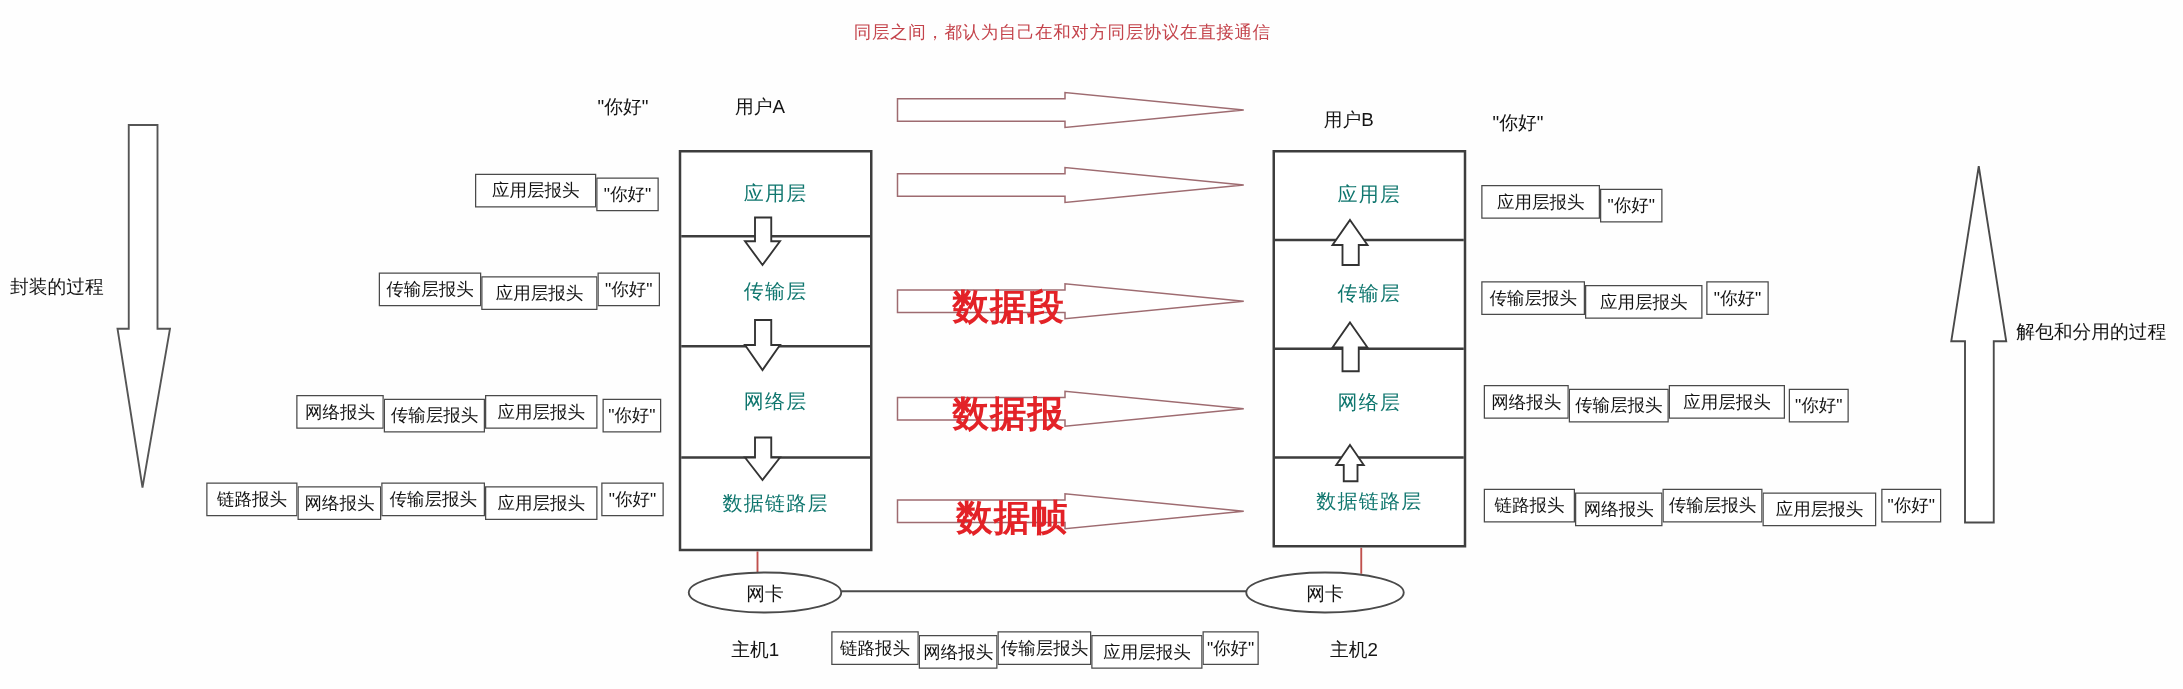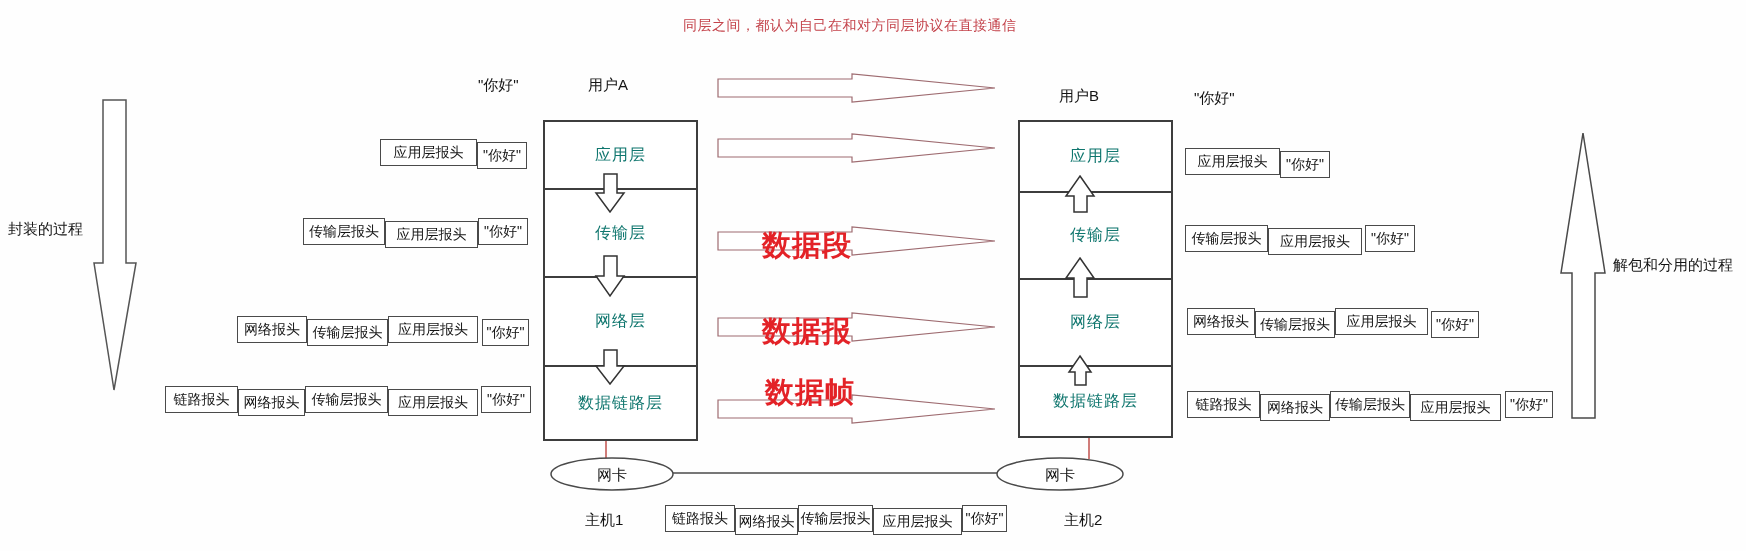--- a/index.html
+++ b/index.html
@@ -87,21 +87,21 @@
     <polygon points="604,174 617,174 617,193 624,193 610,212 596,193 604,193" fill="#ffffff" stroke="#333333" stroke-width="1.5"></polygon>
     <polygon points="604,256 617,256 617,276 624,276 610,296 596,276 604,276" fill="#ffffff" stroke="#333333" stroke-width="1.5"></polygon>
     <polygon points="604,350 617,350 617,366 624,366 610,384 596,366 604,366" fill="#ffffff" stroke="#333333" stroke-width="1.5"></polygon>
     <polygon points="1080,176 1094,196 1087,196 1087,212 1074,212 1074,196 1066,196" fill="#ffffff" stroke="#333333" stroke-width="1.5"></polygon>
     <polygon points="1080,258 1094,278 1087,278 1087,297 1074,297 1074,278 1066,278" fill="#ffffff" stroke="#333333" stroke-width="1.5"></polygon>
     <polygon points="1080,356 1091,372 1086,372 1086,385 1075,385 1075,372 1069,372" fill="#ffffff" stroke="#333333" stroke-width="1.5"></polygon>
   </svg>
 
   <div class="flowlbl" style="left:762px;top:226px;">数据段</div>
   <div class="flowlbl" style="left:762px;top:312px;font-family:Liberation Serif, serif;">数据报</div>
-  <div class="flowlbl" style="left:765px;top:373px;">数据帧</div>
+  <div class="flowlbl" style="left:765px;top:395px;">数据帧</div>
 
   <div class="hrow" style="left:380px;top:139px;">
     <span class="hc" style="width:97px;">应用层报头</span>
     <span class="hc" style="width:50px;">"你好"</span>
   </div>
   <div class="hrow" style="left:303px;top:218px;">
     <span class="hc" style="width:82px;">传输层报头</span>
     <span class="hc" style="width:93px;">应用层报头</span>
     <span class="hc" style="width:50px;">"你好"</span>
   </div>

